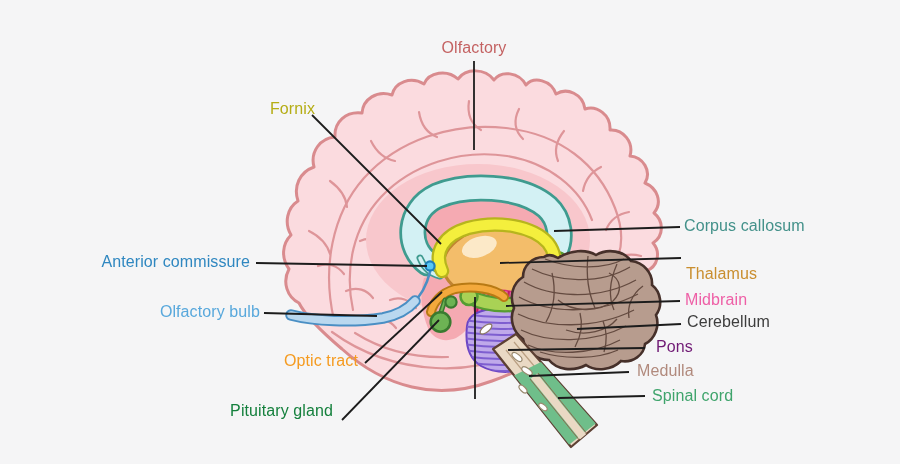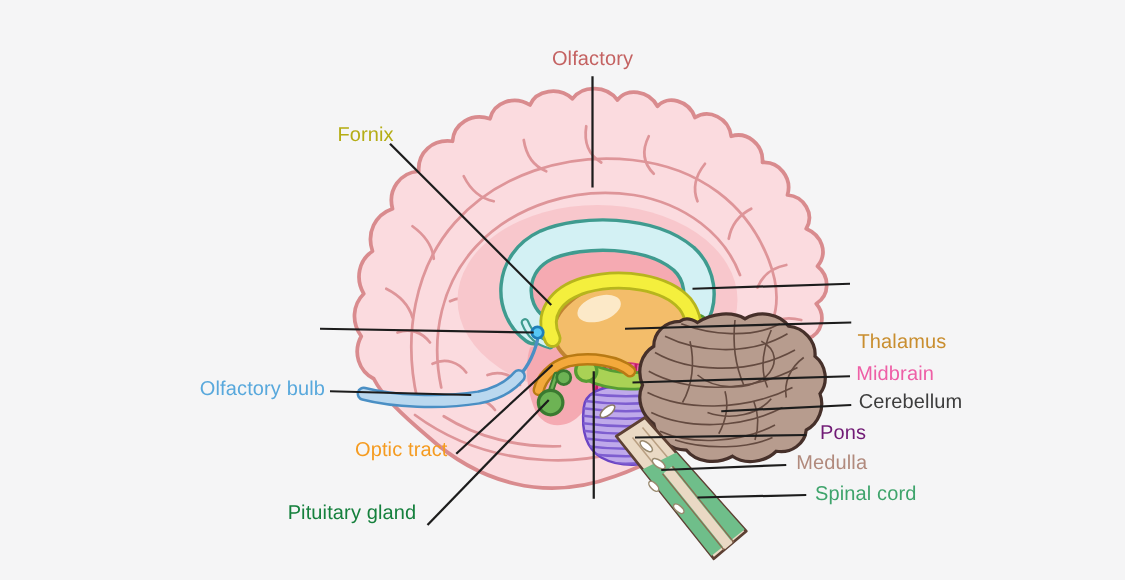--- a/index.html
+++ b/index.html
@@ -212,21 +212,23 @@
     <line x1="506" y1="306" x2="680" y2="301"></line>
     <line x1="577" y1="329" x2="681" y2="324"></line>
     <line x1="508" y1="350" x2="645" y2="348"></line>
     <line x1="529" y1="376" x2="629" y2="372"></line>
     <line x1="558" y1="398" x2="645" y2="396"></line>
   </g>
 </svg>
 
 <div class="label" style="color: rgb(196, 98, 98); top: 39px; left: 474px; transform: translateX(-50%);">Olfactory</div>
 <div class="label" style="color: rgb(181, 173, 21); top: 100px; right: 585px;">Fornix</div>
+<div class="label" style="color: rgb(67, 145, 138); top: 217px; left: 684px;">Corpus callosum</div>
 <div class="label" style="color: rgb(201, 142, 47); top: 249px; left: 686px; margin-top: 16px;">Thalamus</div>
+<div class="label" style="color: rgb(47, 135, 192); top: 253px; right: 650px;">Anterior commissure</div>
 <div class="label" style="color: rgb(88, 168, 220); top: 303px; right: 640px;">Olfactory bulb</div>
 <div class="label" style="color: rgb(245, 155, 32); top: 352px; right: 542px;">Optic tract</div>
 <div class="label" style="color: #15803d; top: 402px; right: 567px;">Pituitary gland</div>
 <div class="label" style="color: rgb(238, 95, 166); top: 291px; left: 685px;">Midbrain</div>
 <div class="label" style="color: rgb(61, 61, 61); top: 313px; left: 687px;">Cerebellum</div>
 <div class="label" style="color: #701a75; top: 338px; left: 656px;">Pons</div>
 <div class="label" style="color: rgb(177, 138, 125); top: 362px; left: 637px;">Medulla</div>
 <div class="label" style="color: rgb(63, 164, 108); top: 387px; left: 652px;">Spinal cord</div>
 
 </div>

